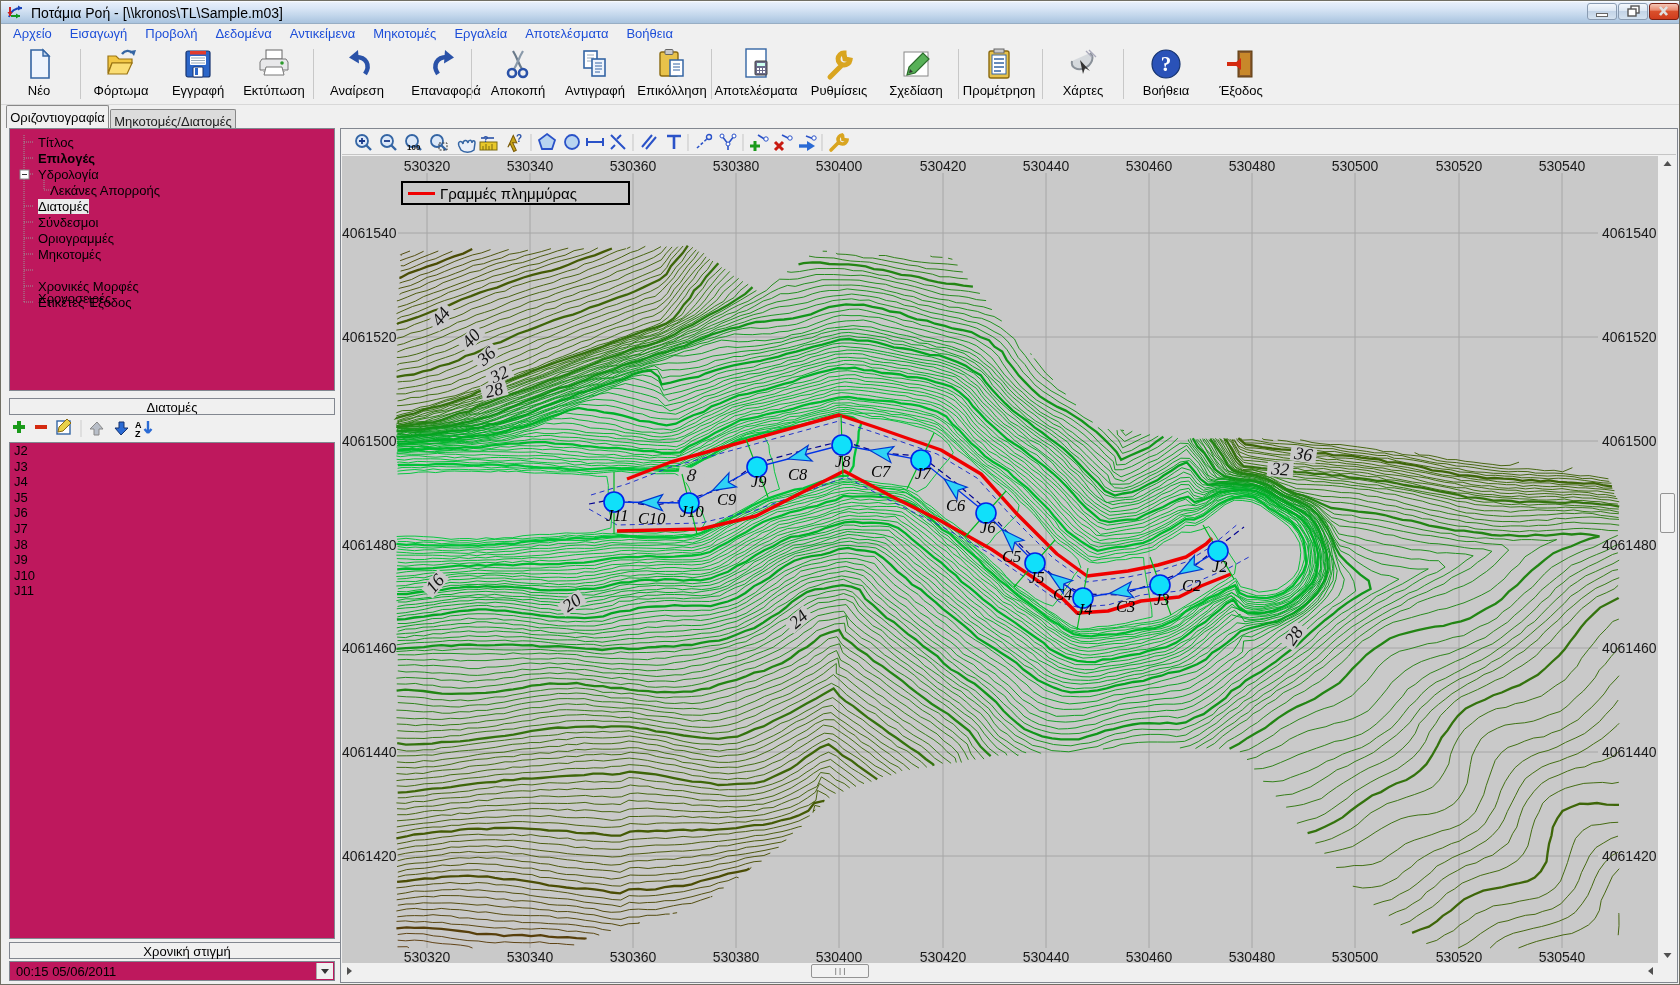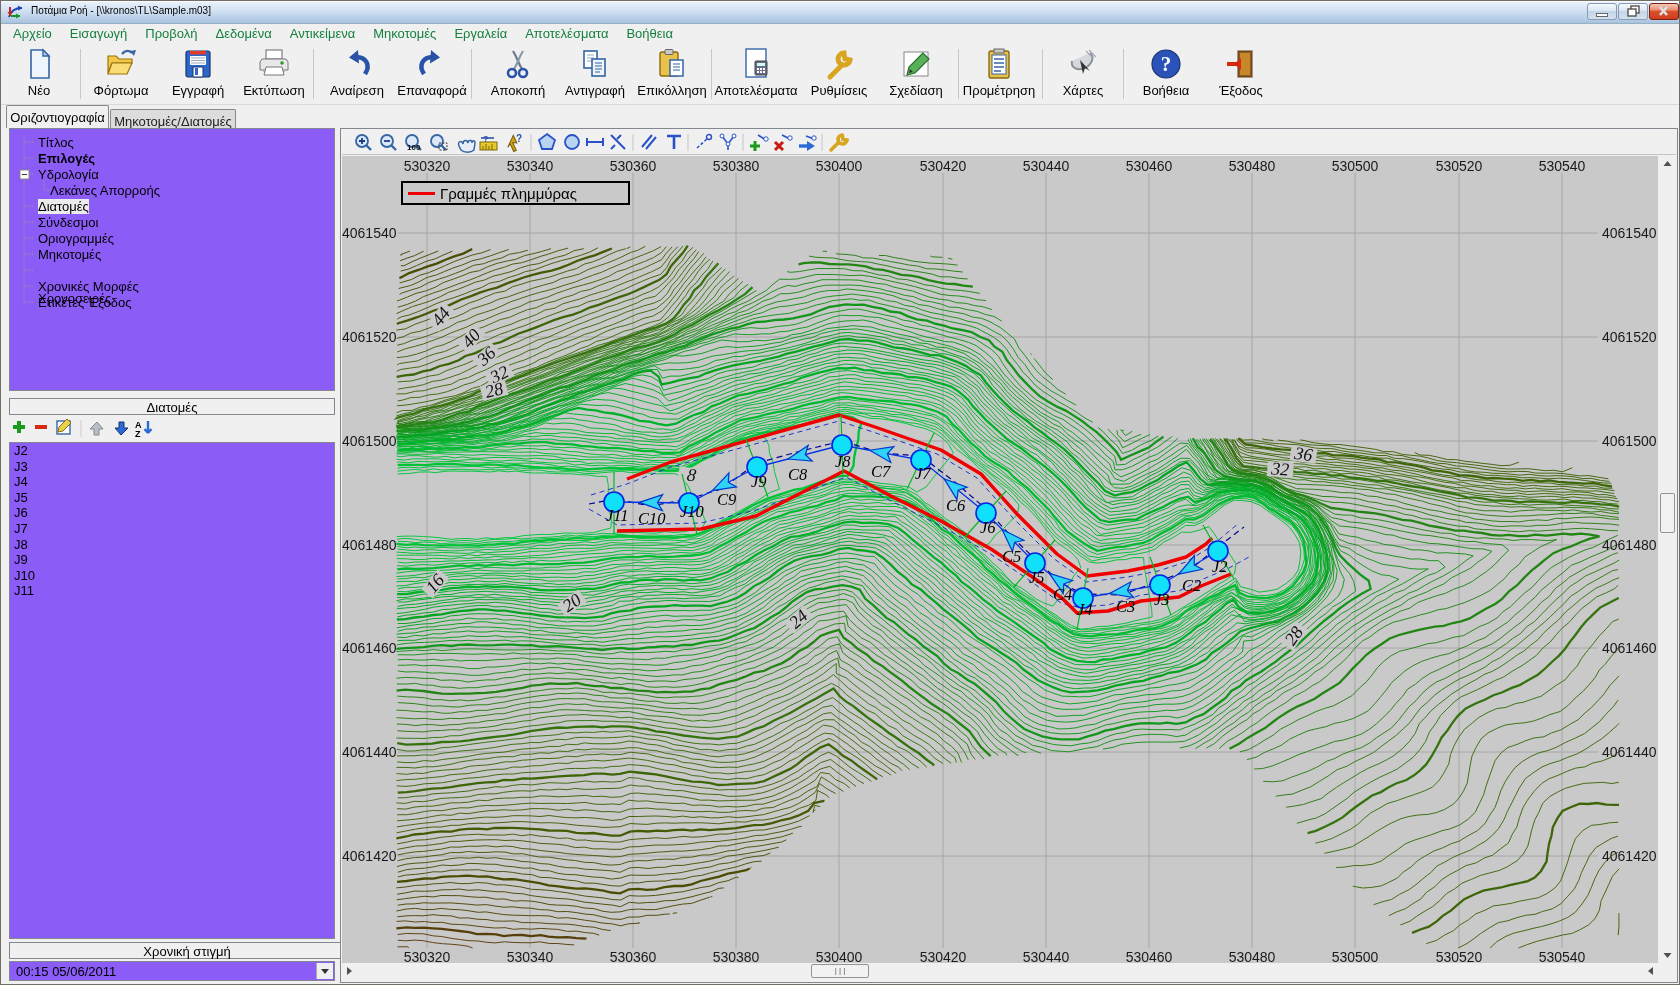--- a/index.html
+++ b/index.html
@@ -1,28 +1,28 @@
 <!DOCTYPE html>
 <html><head><meta charset="utf-8"><style>
 *{margin:0;padding:0;box-sizing:border-box}
 body{width:1680px;height:985px;overflow:hidden;font-family:"Liberation Sans",sans-serif;background:#f0f0f0;position:relative;border:1px solid #716f64}
 .titlebar{position:absolute;left:0;top:0;width:1680px;height:23px;background:linear-gradient(#fdfeff 0%,#e6eefa 8%,#d8e5f5 35%,#bfd4ea 70%,#a9c3de 100%);border-bottom:1px solid #98aec4}
-.titletext{position:absolute;left:30px;top:4px;font-size:10px;color:#000}
+.titletext{position:absolute;left:30px;top:4px;font-size:14px;color:#000}
 .menubar{position:absolute;left:0;top:23px;width:1680px;height:20px;background:#f0f0f0}
-.menubar span{display:inline-block;padding:2px 9px;font-size:13px;color:#15803d}
+.menubar span{display:inline-block;padding:2px 9px;font-size:13px;color:#1d4ed8}
 .toolbar{position:absolute;left:0;top:43px;width:1680px;height:61px;background:#f0f0f0;border-bottom:1px solid #d8d8d8}
 .tbtn{position:absolute;top:3px;text-align:center;font-size:13px;color:#000}
 .tbtn svg{display:block;margin:0 auto}
 .tbtn .lbl{margin-top:2px}
 .tsep{position:absolute;top:5px;width:1px;height:50px;background:#c8c8c8}
 .tabs{position:absolute;left:0;top:104px;height:23px}
 .tab{position:absolute;top:0;height:23px;font-size:13px;padding-top:4px;text-align:center;border:1px solid #888;border-bottom:none;border-radius:2px 2px 0 0}
 .tab.on{background:#f0f0f0;z-index:2}
 .tab.off{background:#dcdcdc;height:19px;top:4px;color:#222}
-.panelbox{position:absolute;background:#8b5cf6;border:1px solid #828790}
+.panelbox{position:absolute;background:#be185d;border:1px solid #828790}
 .hdr{position:absolute;background:#f0f0f0;border:1px solid #828790;text-align:center;font-size:13px;padding-top:1px}
 .treeitem{position:absolute;font-size:13px;color:#000;white-space:nowrap}
 .listitem{font-size:13px;color:#000;padding-left:4px;line-height:15.6px}
 .maplabel{position:absolute;font-size:14px;color:#1a1a1a;font-family:"Liberation Sans",sans-serif}
 .scroll{position:absolute;background:#f0f0f0}
 .thumb{position:absolute;background:#f2f2f2;border:1px solid #949494;border-radius:2px}
 .sbtn{position:absolute;background:#f0f0f0;color:#505050;text-align:center}
 </style></head>
 <body>
 <div class="titlebar">
@@ -88,21 +88,21 @@
       </svg>
       <div class="lbl">Εκτύπωση</div>
     </div>
     <div class="tbtn" style="left:319px;width:74px">
       <svg width="34" height="34" viewBox="0 0 34 34">
         <path d="M25 27 c6 -9 1 -17 -9 -17" stroke="#2a52a8" stroke-width="4.5" fill="none"></path>
         <path d="M18 3 l-9 7.5 10 6 z" fill="#2a52a8"></path>
       </svg>
       <div class="lbl">Αναίρεση</div>
     </div>
-    <div class="tbtn" style="left:390px;width:82px">
+    <div class="tbtn" style="left:404px;width:82px">
       <svg width="34" height="34" viewBox="0 0 34 34">
         <path d="M9 27 c-6 -9 -1 -17 9 -17" stroke="#2a52a8" stroke-width="4.5" fill="none"></path>
         <path d="M16 3 l9 7.5 -10 6 z" fill="#2a52a8"></path>
       </svg>
       <div class="lbl">Επαναφορά</div>
     </div>
     <div class="tbtn" style="left:484px;width:66px">
       <svg width="34" height="34" viewBox="0 0 34 34">
         <path d="M12 4 c5 8 5 12 9 18" stroke="#6a7a8a" stroke-width="2.2" fill="none"></path>
         <path d="M22 4 c-5 8 -5 12 -9 18" stroke="#8a9aaa" stroke-width="2.2" fill="none"></path>

